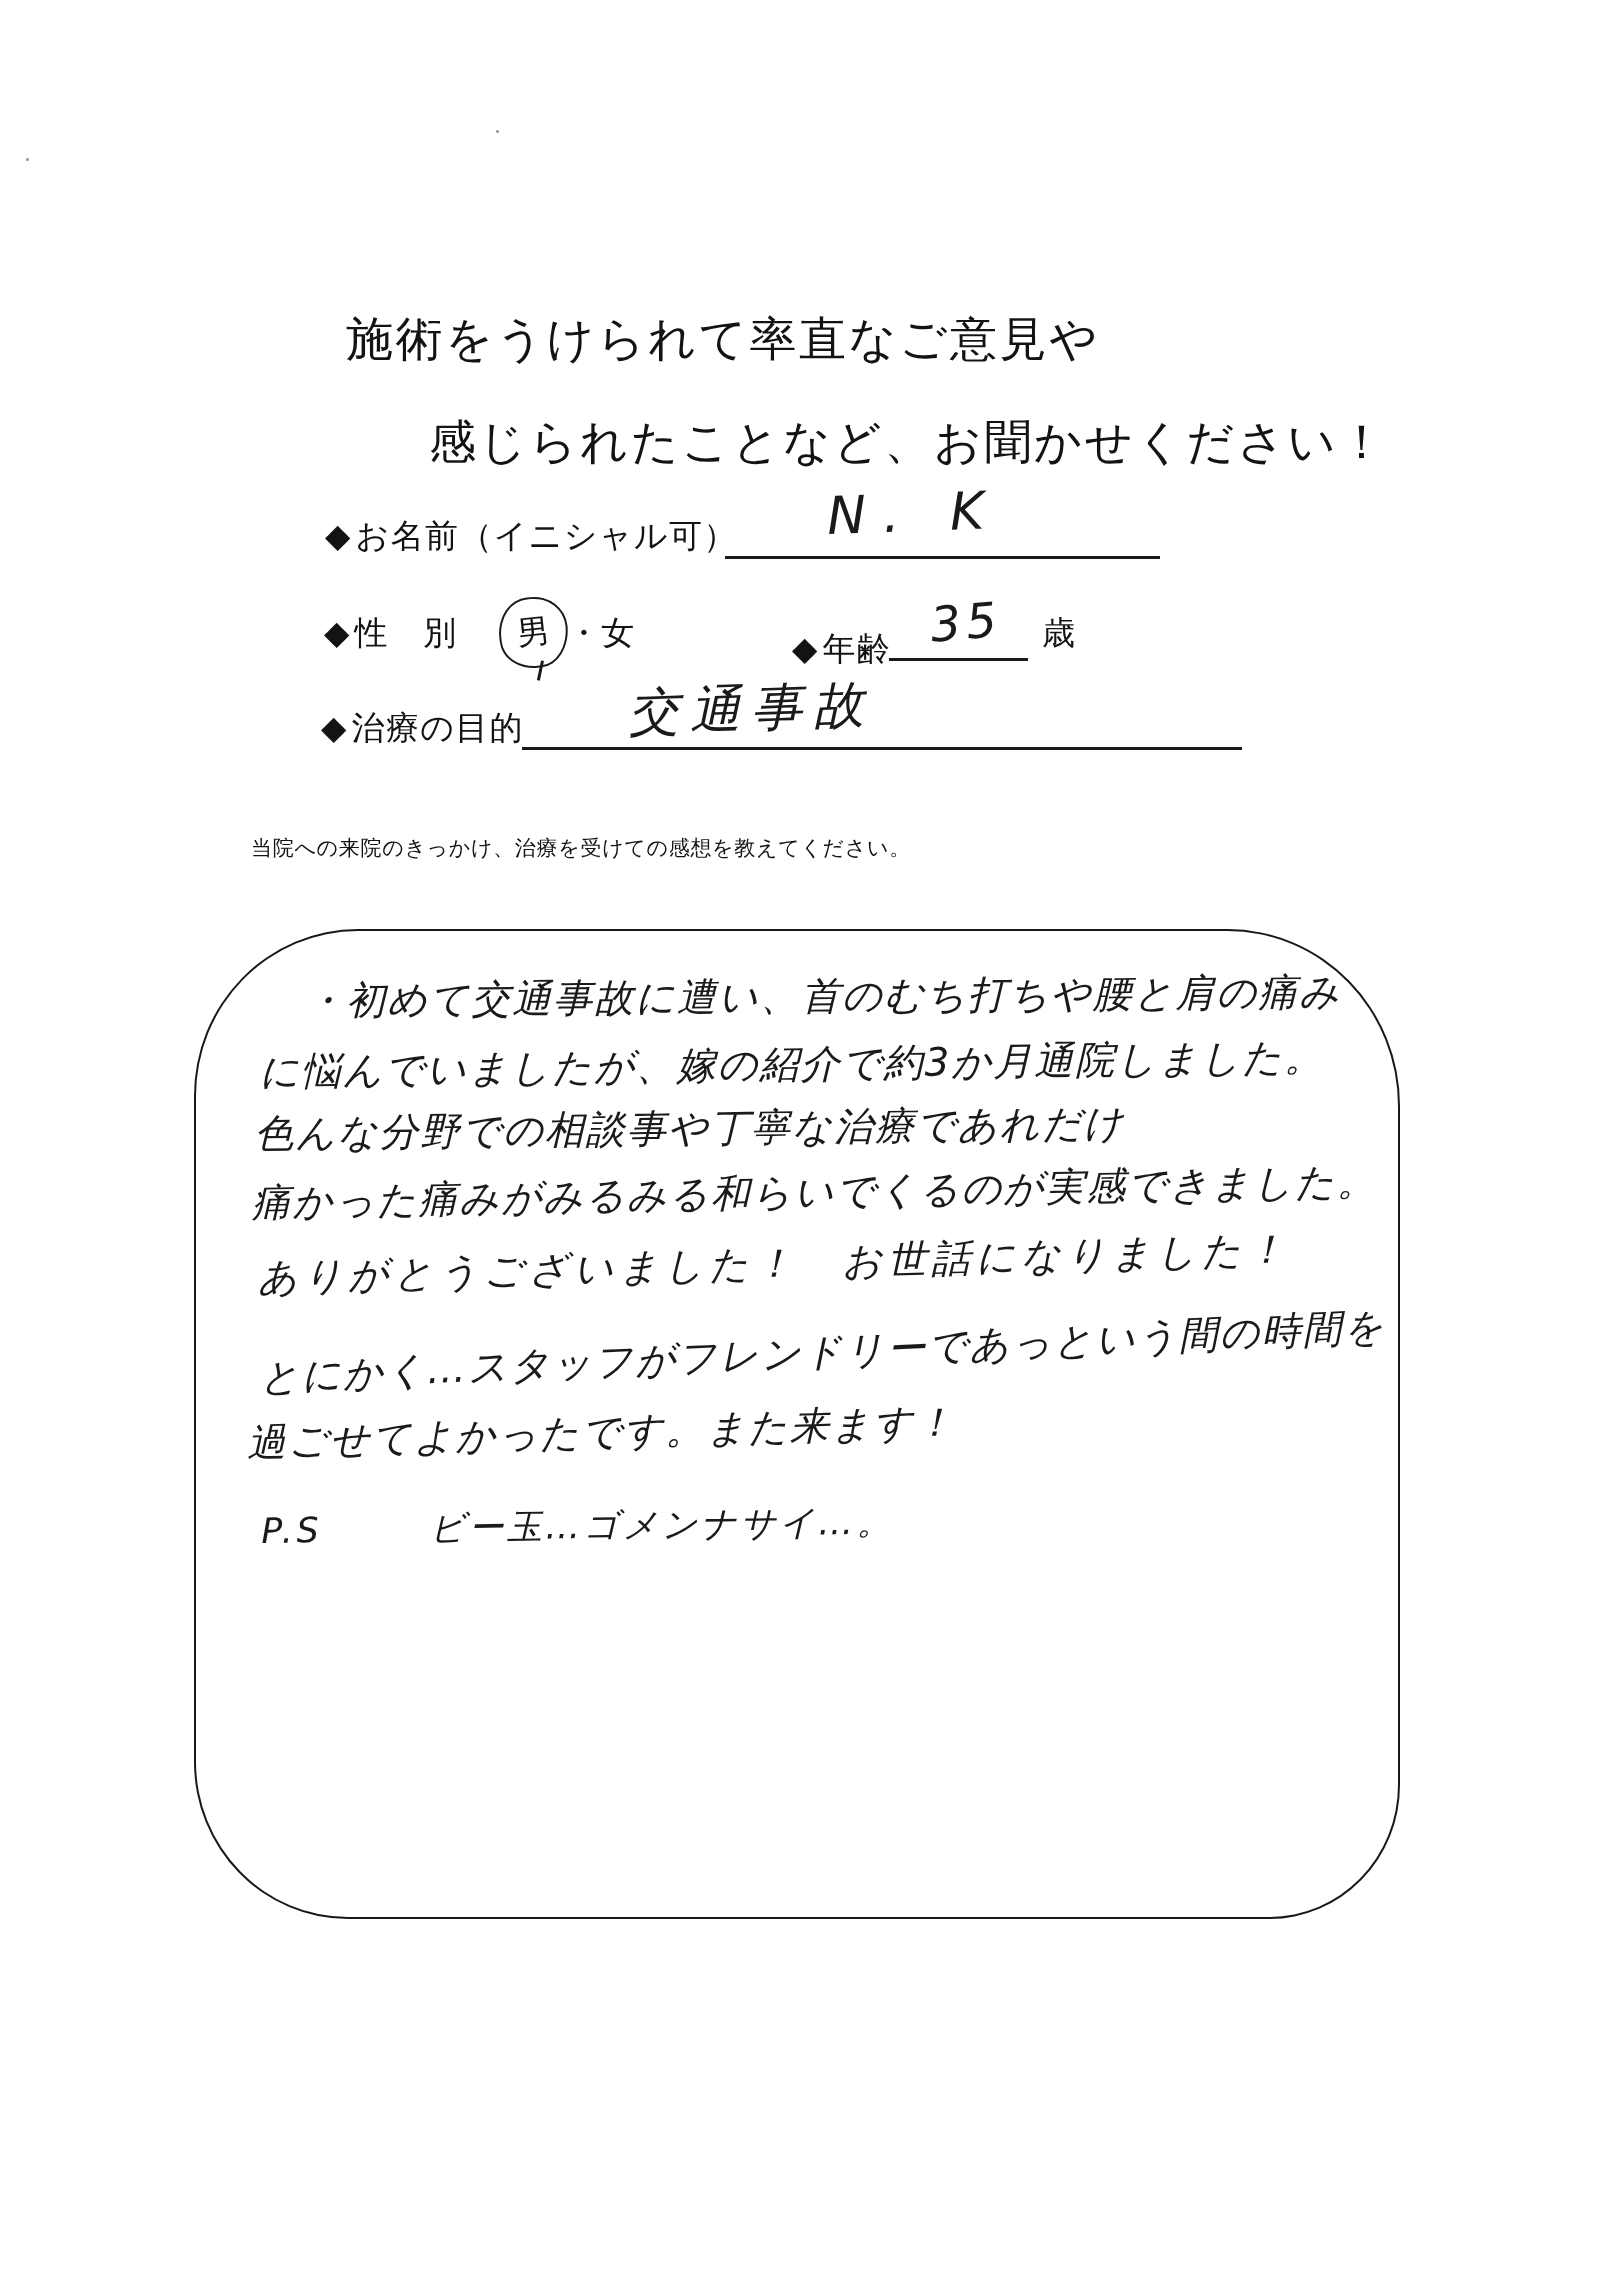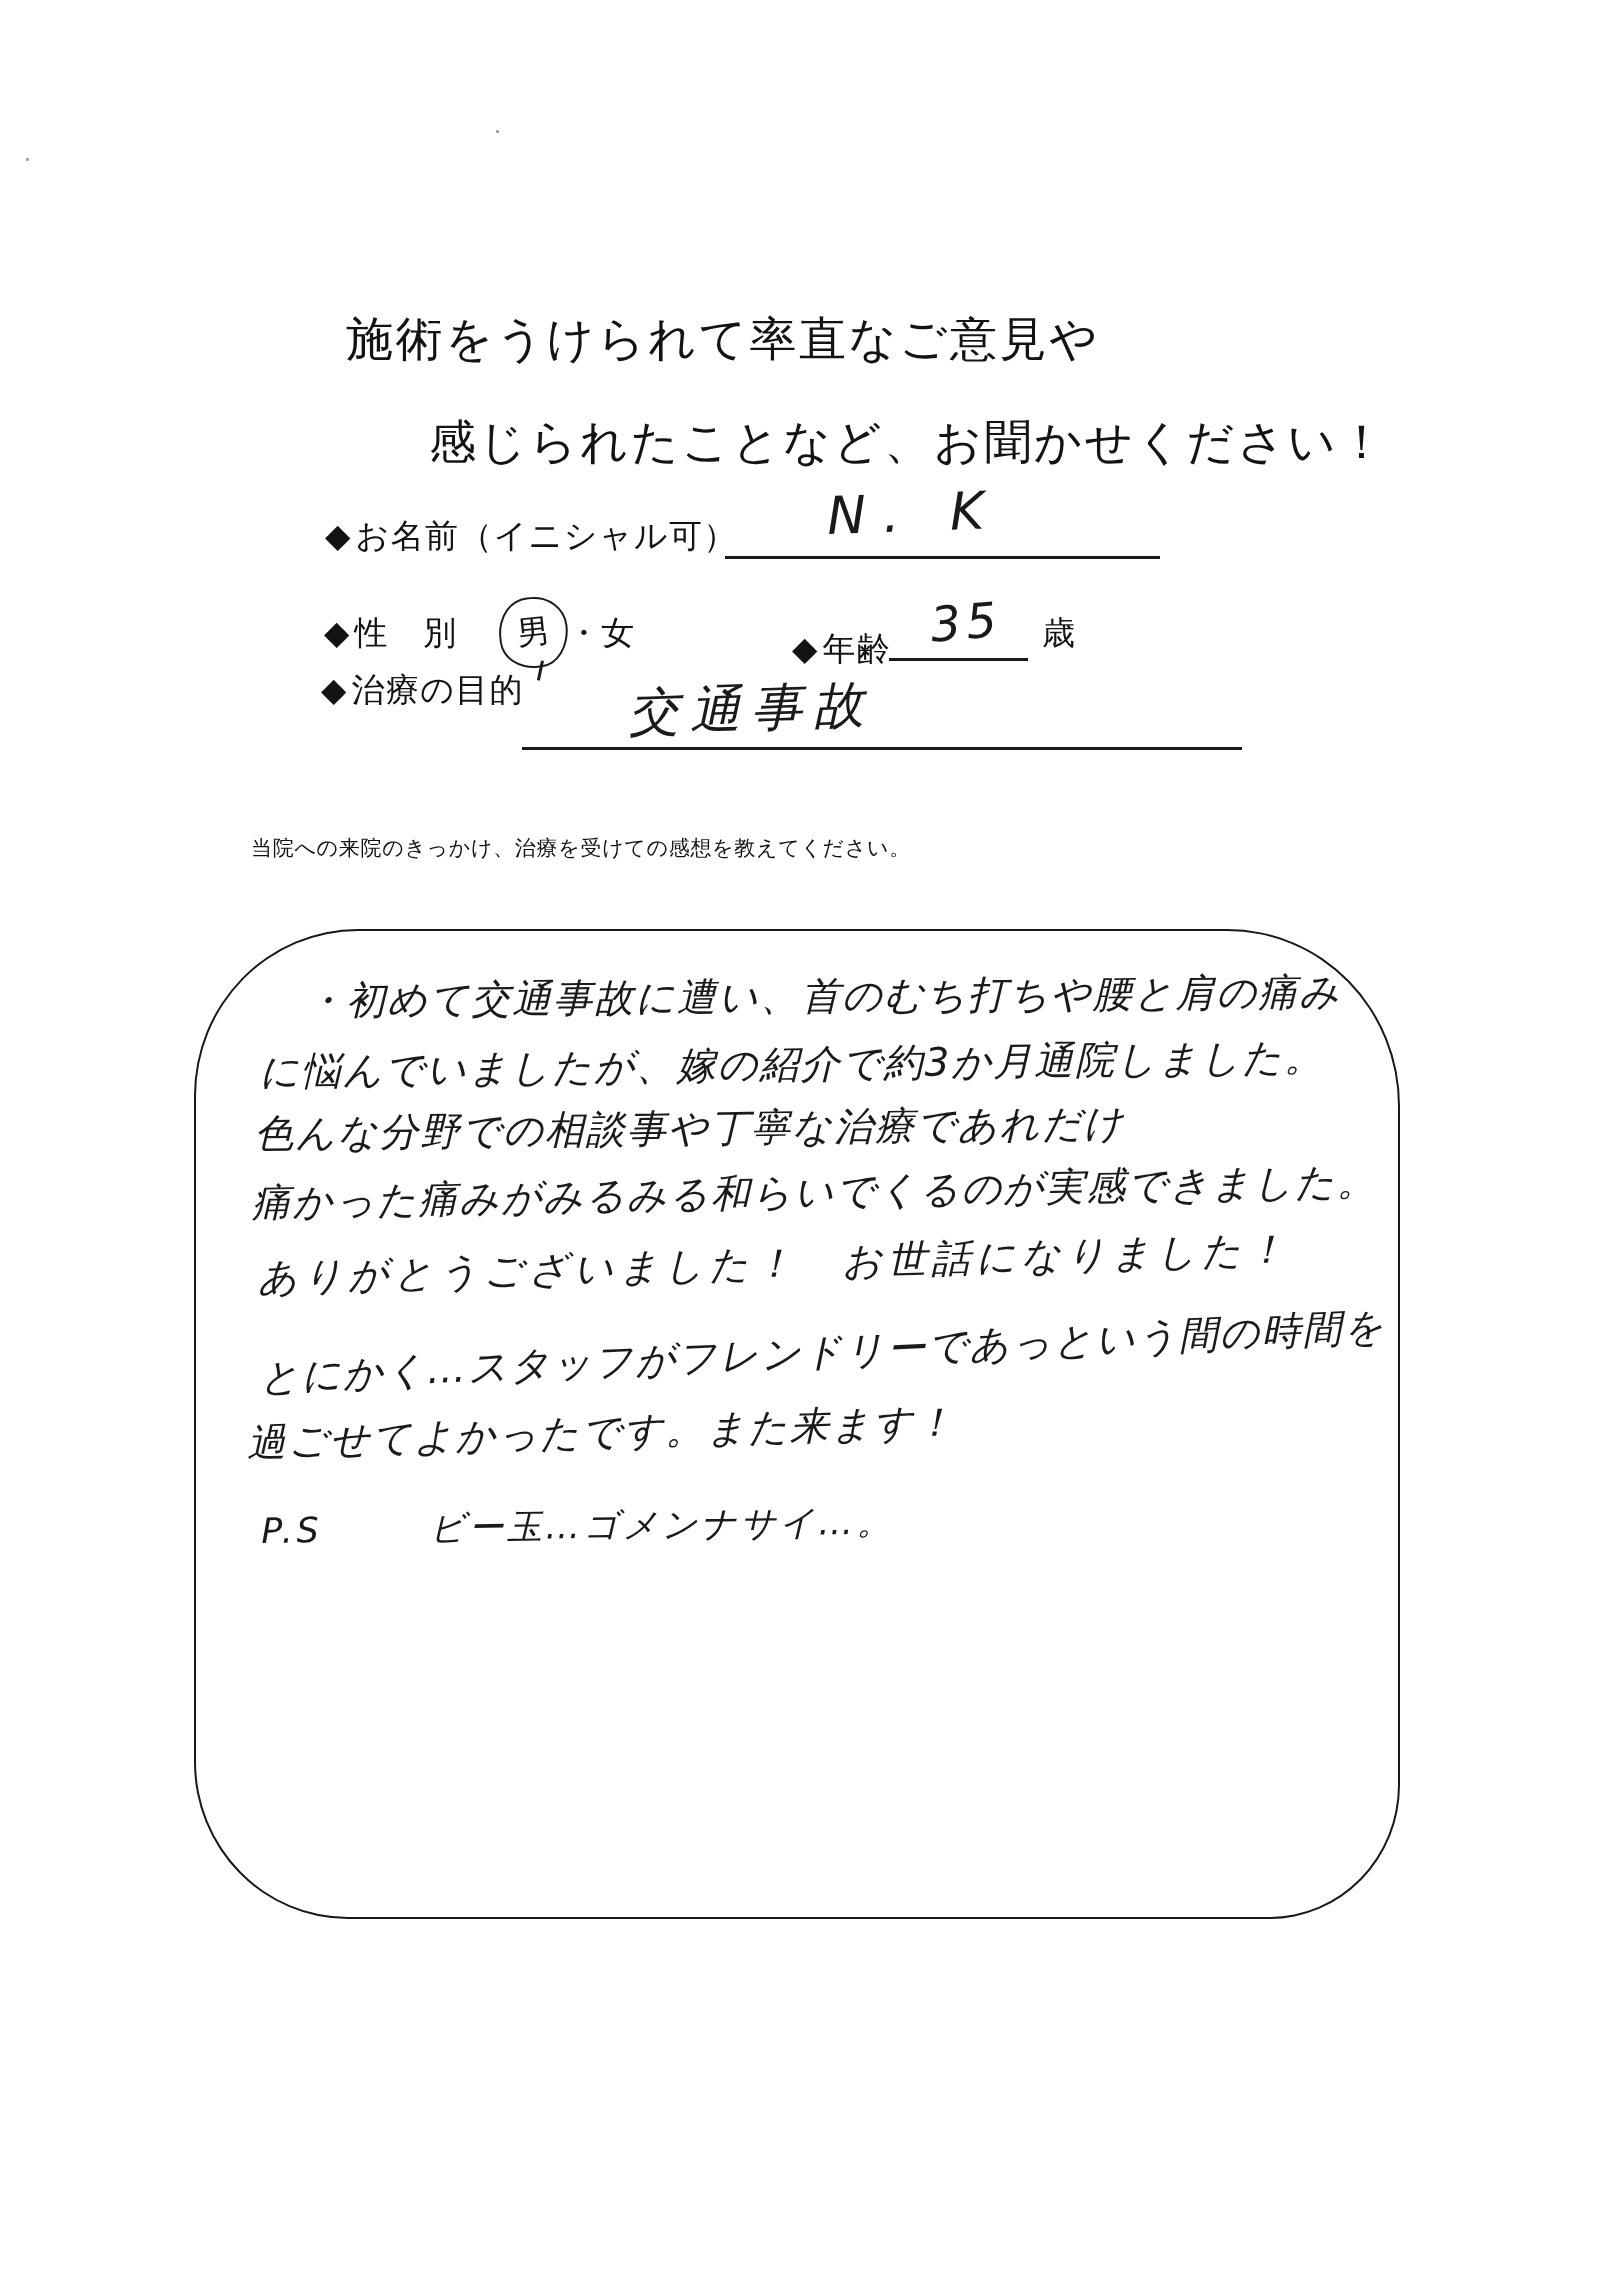--- a/index.html
+++ b/index.html
@@ -78,21 +78,21 @@
   <div class="abs print label" style="left:567px; top:611px;">
     <span>・</span><span>女</span>
   </div>
   <div class="abs print label" style="left:792px; top:611px;margin-top:16px;">
     <span class="diamond">◆</span><span>年齢</span>
   </div>
   <div class="abs hand" style="left:928px; top:597px; font-size:48px; letter-spacing:5.2px; transform:rotate(-5deg);">35</div>
   <div class="rule" style="left:889px; top:658px; width:139px;"></div>
   <div class="abs print label" style="left:1042px; top:611px;">歳</div>
 
-  <div class="abs print label" style="left:321px; top:668px;">
+  <div class="abs print label" style="left:321px; top:706px;">
     <span class="diamond">◆</span><span>治療の目的</span>
   </div>
   <div class="abs hand" style="left:627px; top:679px; font-size:51px; letter-spacing:10.5px; transform:rotate(-2deg);">交通事故</div>
   <div class="rule" style="left:522px; top:747px; width:720px;"></div>
 
   <div class="abs print instruction" style="left:251px; top:834px;">当院への来院のきっかけ、治療を受けての感想を教えてください。</div>
 
   <div class="feedback-box"></div>
 
   <div class="abs hand hand-line" style="left:305px; top:974px; transform:rotate(-0.5deg);">・初めて交通事故に遭い、首のむち打ちや腰と肩の痛み</div>

